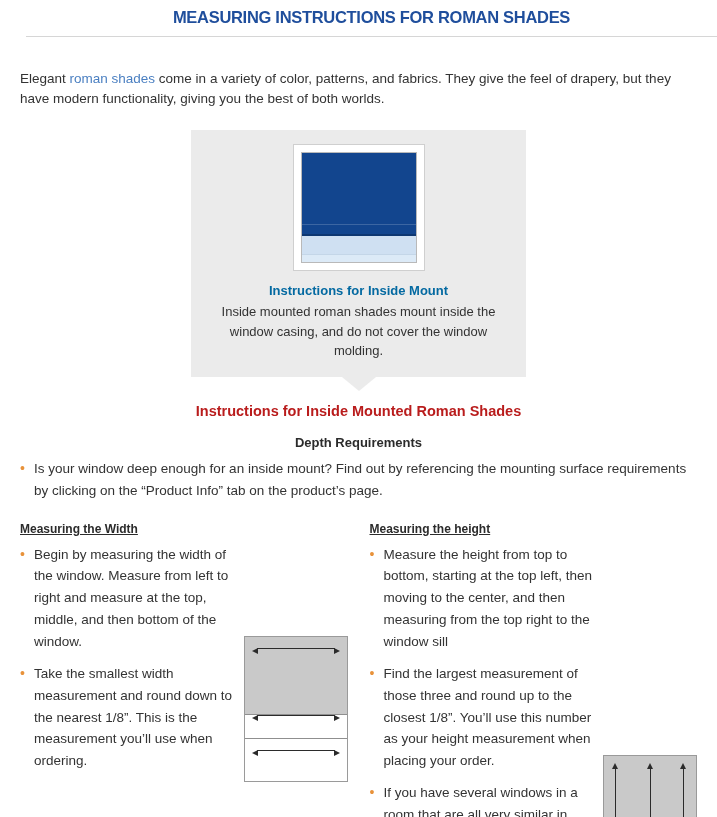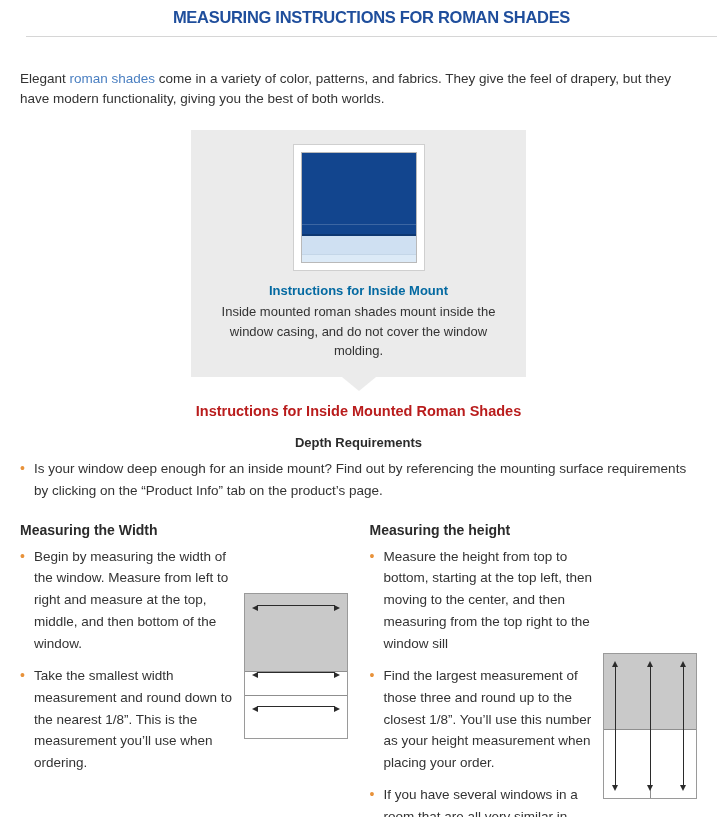--- a/index.html
+++ b/index.html
@@ -158,25 +158,26 @@
   
   .cols {
     display: flex;
     padding: 0 20px;
     margin-top: 20px;
     gap: 22px;
   }
   .col { width: 50%; }
   .col-head {
     font-weight: bold;
-    font-size: 14px;
+    font-size: 12px;
     color: #2b2b2b;
     margin-bottom: 8px;
-  }
-  .col-body { display: flex; gap: 10px; align-items: center; }
+    text-decoration: underline;
+  }
+  .col-body { display: flex; gap: 10px; align-items: flex-end; }
   .col-body ul.bullets { margin-top: 0; flex: 1 1 auto; }
   .col-body ul.bullets li { margin-bottom: 10px; }
 
   
   .diagram-w {
     width: 104px;
     height: 146px;
     flex: 0 0 104px;
     border: 1px solid #9a9a9a;
     background: #ffffff;

